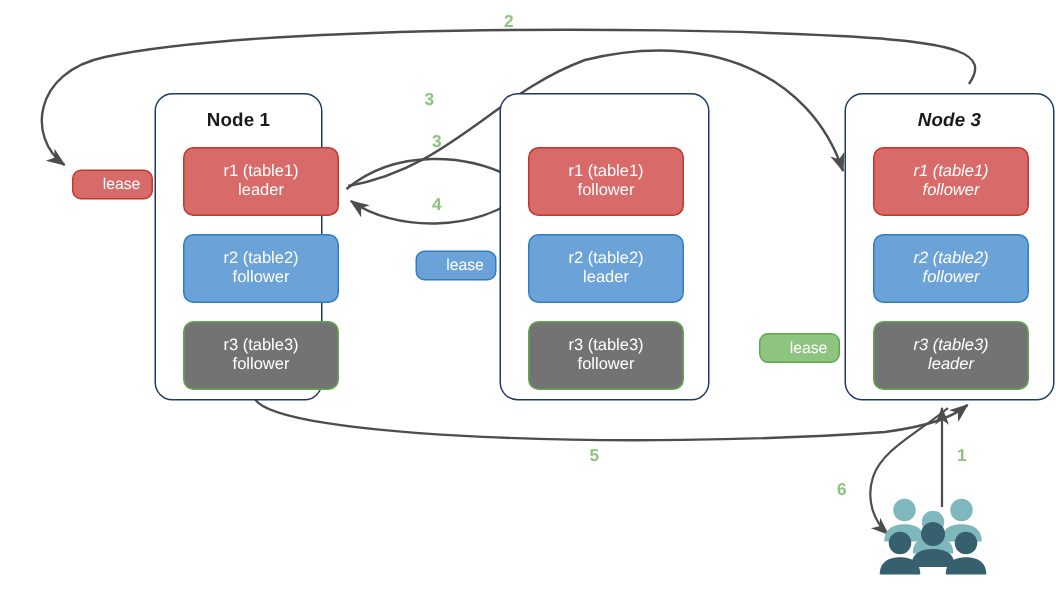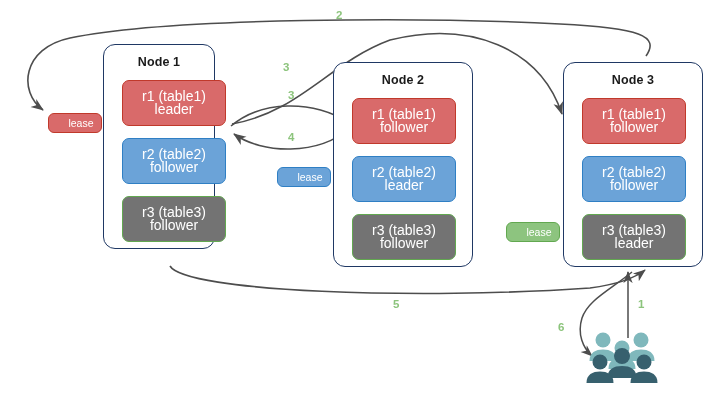--- a/index.html
+++ b/index.html
@@ -49,21 +49,21 @@
     box-sizing: border-box;
     left: 18px;
     width: 104px;
     height: 46px;
     border-radius: 7px;
     display: flex;
     flex-direction: column;
     align-items: center;
     justify-content: center;
     color: #ffffff;
-    font-size: 14px;
+    font-size: 11px;
     line-height: 13px;
     text-align: center;
   }
   .replica span { display: block; }
   .rep-red   { background: #d96a6a; border: 1.5px solid #c0392b; }
   .rep-blue  { background: #6ba3d8; border: 1.5px solid #2f7fc4; text-align: right; }
   .rep-green { background: #737373; border: 1.5px solid #62a850; }
 
   .lease {
     position: absolute;
@@ -136,53 +136,52 @@
   <div class="lease lease-red" style="left:48px; top:113px; width:54px;">
     <span>lease</span>
   </div>
   <div class="lease lease-blue" style="left:277px; top:167px; width:54px;">
     <span>lease</span>
   </div>
   <div class="lease lease-green" style="left:506px; top:222px; width:54px;">
     <span>lease</span>
   </div>
 
-  <div class="node-box" style="left:103px; top:44px; width:112px; height:205px;">
+  <div class="node-box" style="left:103px; top:62px; width:112px; height:205px;">
     <div class="node-title">Node 1</div>
     <div class="replica rep-red" style="top:35px;">
       <span>r1 (table1)</span>
       <span>leader</span>
     </div>
     <div class="replica rep-blue" style="top:93px;">
       <span>r2 (table2)</span>
       <span>follower</span>
     </div>
     <div class="replica rep-green" style="top:151px;">
       <span>r3 (table3)</span>
       <span>follower</span>
     </div>
   </div>
 
   <div class="node-box" style="left:333px; top:62px; width:140px; height:205px;">
-    <div class="node-title">Node 2</div>
     <div class="replica rep-red" style="top:35px;">
       <span>r1 (table1)</span>
       <span>follower</span>
     </div>
     <div class="replica rep-blue" style="top:93px;">
       <span>r2 (table2)</span>
       <span>leader</span>
     </div>
     <div class="replica rep-green" style="top:151px;">
       <span>r3 (table3)</span>
       <span>follower</span>
     </div>
   </div>
 
-  <div class="node-box" style="left:563px; top:62px; width:140px; height:205px;">
+  <div class="node-box" style="left:563px; top:62px; width:140px; height:205px;font-style:italic;">
     <div class="node-title">Node 3</div>
     <div class="replica rep-red" style="top:35px;">
       <span>r1 (table1)</span>
       <span>follower</span>
     </div>
     <div class="replica rep-blue" style="top:93px;">
       <span>r2 (table2)</span>
       <span>follower</span>
     </div>
     <div class="replica rep-green" style="top:151px;">

